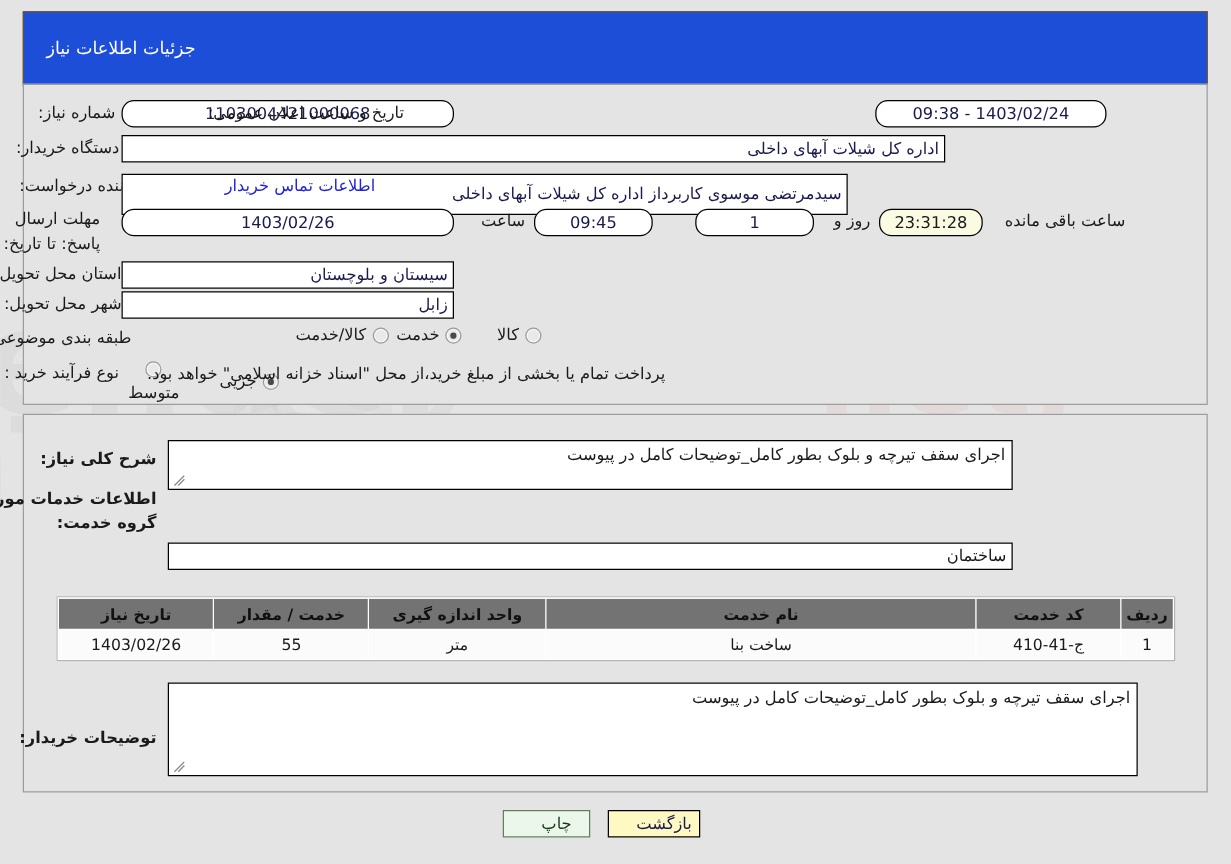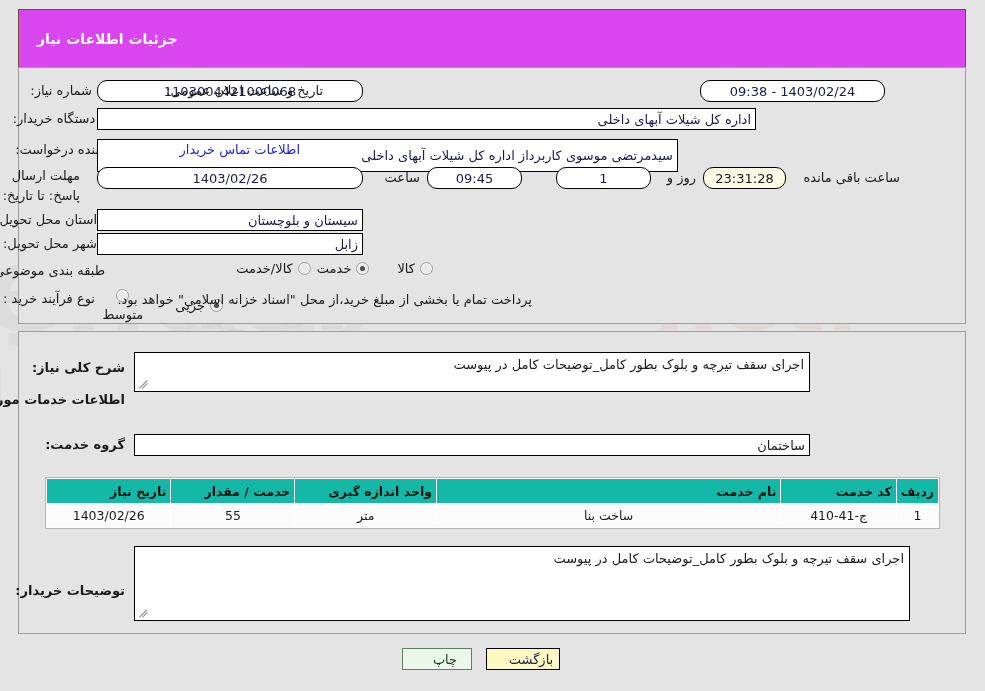--- a/index.html
+++ b/index.html
@@ -23,30 +23,29 @@
     pointer-events: none;
     z-index: 0;
     opacity: 1;
   }
 
   
   .title-bar {
     position: absolute;
     right: 19px; top: 9px;
     width: 948px; height: 60px;
-    background: #d946ef;
+    background: #1d4ed8;
     border: 1px solid #6b5132;
     color: #ffffff;
     display: flex;
     align-items: center;
     justify-content: flex-start;
     padding-right: 0;
     padding-left: 18px;
     z-index: 2;
-    font-weight: bold;
   }
   .title-bar .title-text {
     width: 100%;
     text-align: left;
     font-size: 14px;
     letter-spacing: 0.2px;
   }
 
   
   .panel {
@@ -167,27 +166,27 @@
     border: 1px solid #b5b5b5;
     background: #f7f7f7;
     z-index: 3;
   }
   table.grid {
     border-collapse: collapse;
     width: 100%;
     font-size: 12.5px;
   }
   table.grid thead th {
-    background: #14b8a6;
+    background: #737373;
     color: #111;
     font-weight: bold;
     border: 1px solid #ffffff;
     height: 25px;
     padding: 0 4px;
-    text-align: right;
+    text-align: center;
     font-size: 12.5px;
   }
   table.grid tbody td {
     background: #fbfbfb;
     color: #1a1a1a;
     border: 1px solid #ffffff;
     height: 24px;
     padding: 0 4px;
     text-align: center;
     font-size: 12.5px;
@@ -303,21 +302,21 @@
 <div class="ta" style="right:175px; top:352px; width:676px; height:40px;">
   <span>اجرای سقف تیرچه و بلوک بطور کامل_توضیحات کامل  در پیوست</span>
   <span class="resize-grip">
     <i style="width:11px; left:1px; top:11px;"></i>
     <i style="width:7px; left:4px; top:11px;"></i>
   </span>
 </div>
 
 <div class="lbl bold" style="right:860px; top:392px;">اطلاعات خدمات مورد نیاز</div>
 
-<div class="lbl bold" style="right:860px; top:437px;">گروه خدمت:</div>
+<div class="lbl bold" style="right:860px; top:411px;">گروه خدمت:</div>
 <div class="fld right" style="right:175px; top:434px; width:676px; height:22px; color:#1a1a1a;">ساختمان</div>
 
 <div class="tbl-wrap">
   <table class="grid">
     <thead>
       <tr id="tbl-head-row">
           <th style="width: 4%;">ردیف</th>
           <th style="width: 13%;">کد خدمت</th>
           <th style="width: 39%;">نام خدمت</th>
           <th style="width: 16%;">واحد اندازه گیری</th>

